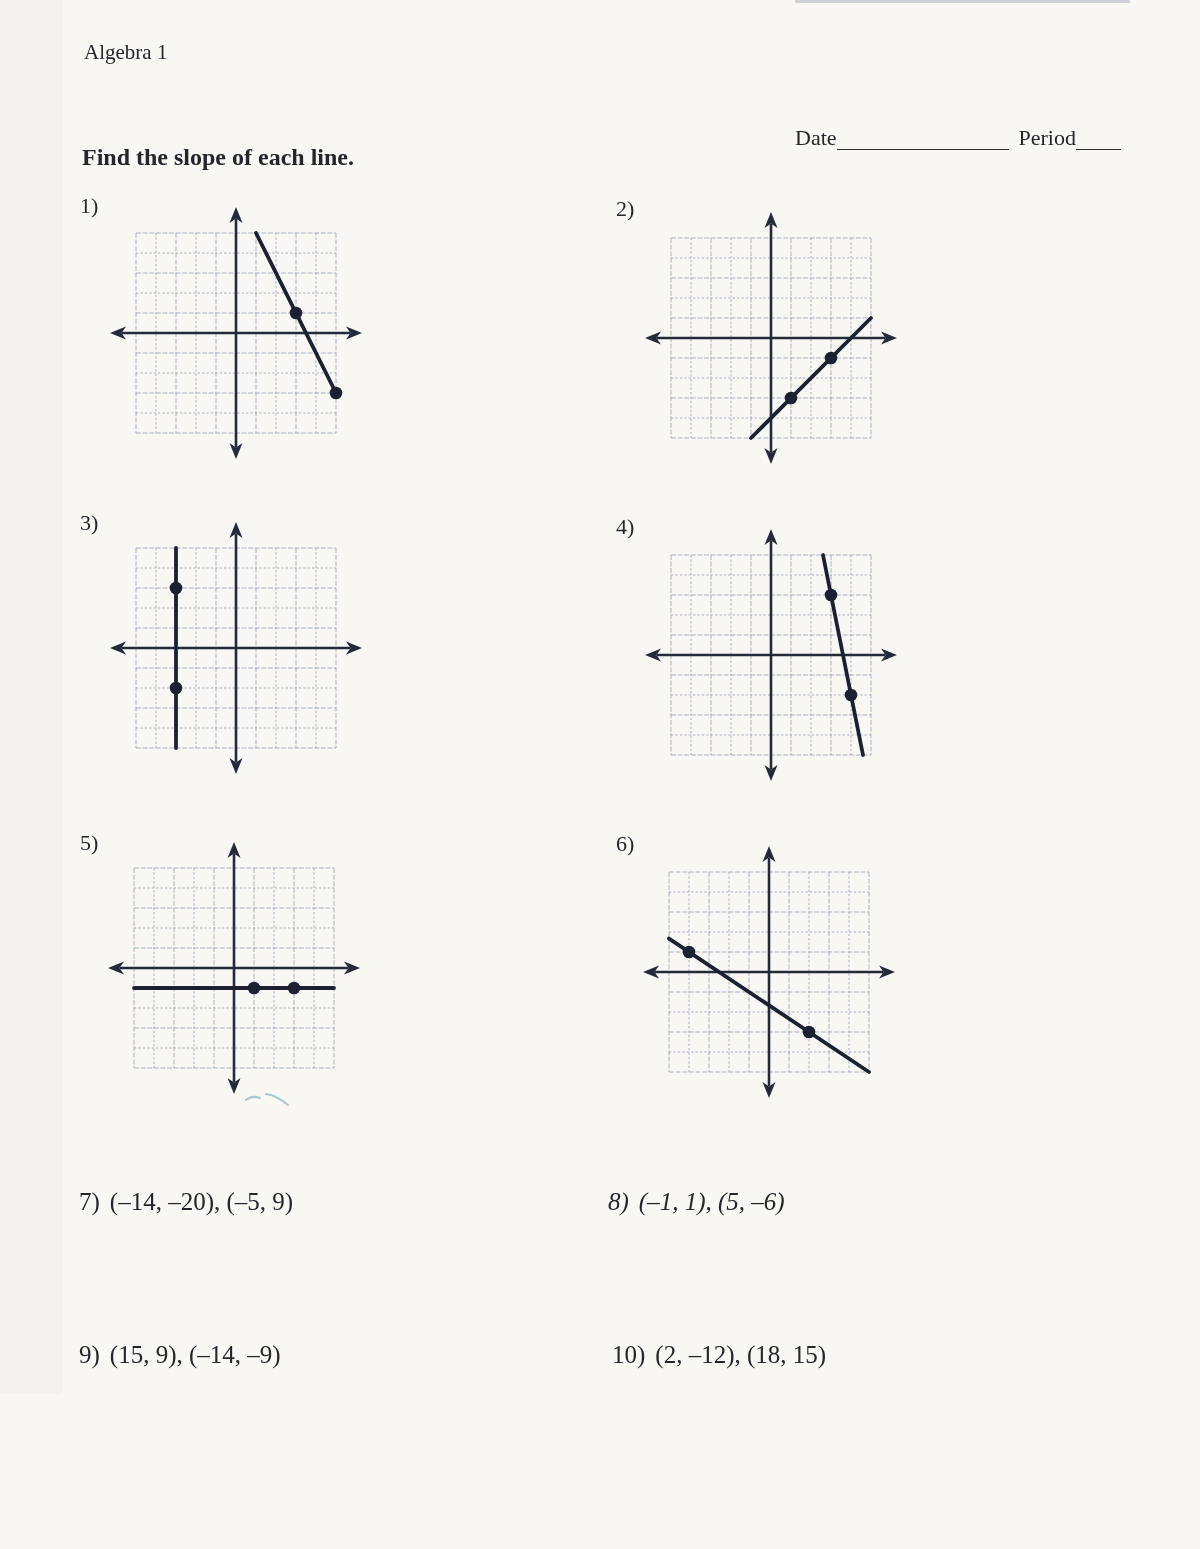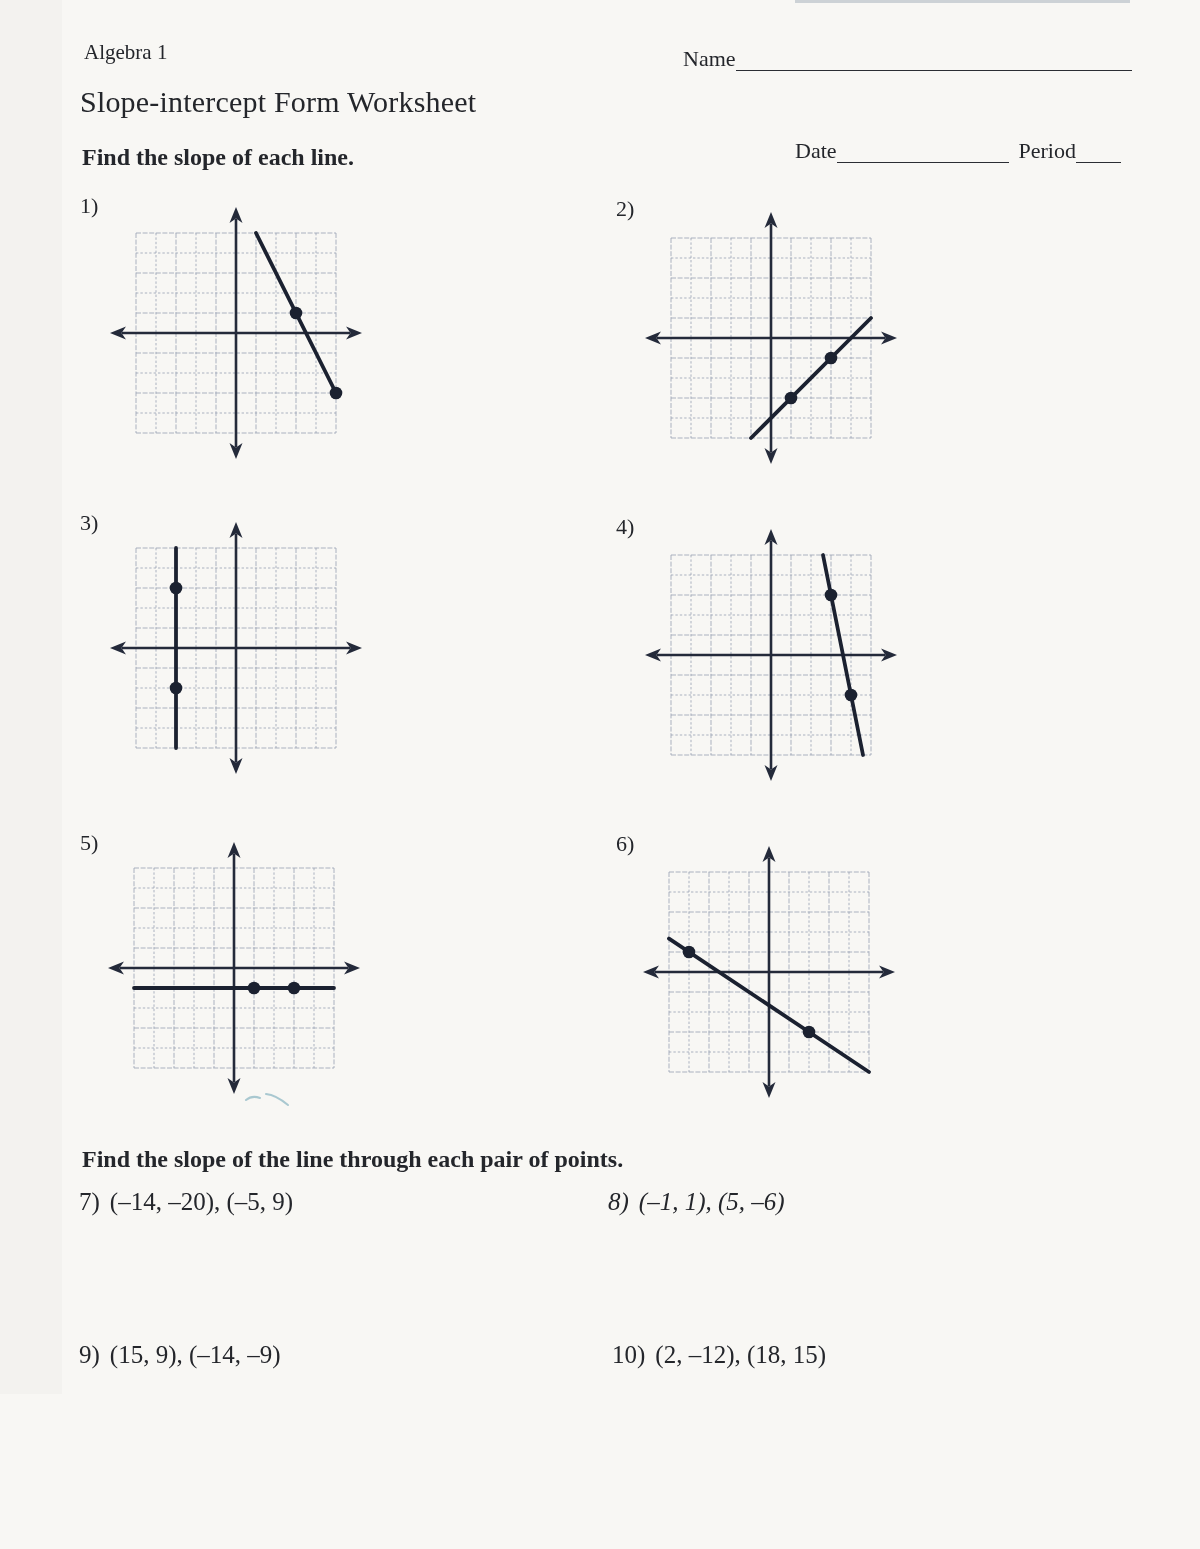--- a/index.html
+++ b/index.html
@@ -18,21 +18,21 @@
   .title{left:80px;top:85px;font-size:30px;letter-spacing:.2px;}
   .h-bold{font-weight:bold;font-size:24px;}
   .h1{left:82px;top:144px;}
   .h2{left:82px;top:1146px;}
 
   .blank-row{display:flex;align-items:flex-end;}
   .blank-lbl{font-size:22px;line-height:24px;}
   .uline{display:inline-block;height:24px;border-bottom:1.7px solid #2b2d33;}
   .name-row{left:683px;top:46px;}
   .name-line{width:396px;}
-  .date-row{left:795px;top:110px;justify-content:flex-end;}
+  .date-row{left:795px;top:97px;justify-content:flex-end;}
   .date-line{width:172px;}
   .period-lbl{margin-left:10px;margin-top:29px;}
   .period-line{width:45px;}
 
   .glabel{font-size:22px;}
   .graph{width:256px;height:256px;}
 
   .prob{font-size:25px;white-space:nowrap;}
   .prob .pnum{margin-right:10px;}
   .pagenum{left:566px;top:1492px;width:60px;text-align:center;
@@ -41,26 +41,21 @@
 </head>
 <body>
 
 <div class="page">
 
   <div class="abs left-band"></div>
   <div class="abs top-strip"></div>
 
   <div class="abs course">Algebra 1</div>
 
-  <div class="abs name-row blank-row">
-    <span class="blank-lbl">Name</span>
-      <span class="uline name-line"></span>
-  </div>
-
-  <div class="abs title">Slope-intercept Form Worksheet</div>
+
 
   <div class="abs date-row blank-row">
     <span class="blank-lbl">Date</span>
       <span class="uline date-line"></span>
       <span class="blank-lbl period-lbl">Period</span>
       <span class="uline period-line"></span>
   </div>
 
   <div class="abs h-bold h1">Find the slope of each line.</div>
 
@@ -272,21 +267,20 @@
         <line x1="28" y1="94.6" x2="228" y2="228" stroke="#1b2130" stroke-width="3.8" stroke-linecap="round"></line>
         <circle cx="48" cy="108" r="6.3" fill="#1b2130"></circle>
         <circle cx="168" cy="188" r="6.3" fill="#1b2130"></circle>
       </svg></div>
 
   <svg class="abs" style="left:242px;top:1086px;" width="60" height="26">
     <path d="M4,14 q6,-5 14,-2" stroke="#8fb8c4" stroke-width="2" fill="none" stroke-linecap="round" opacity="0.75"></path>
     <path d="M24,8 q10,1 22,11" stroke="#8fb8c4" stroke-width="2" fill="none" stroke-linecap="round" opacity="0.75"></path>
   </svg>
 
-  <div class="abs h-bold h2">Find the slope of the line through each pair of points.</div>
 
   <div class="abs prob" style="left:79px;top:1188px;">
     <span class="pnum">7)</span><span>(–14, –20), (–5, 9)</span>
   </div>
   <div class="abs prob" style="left:608px;top:1188px;font-style:italic;">
     <span class="pnum">8)</span><span>(–1, 1), (5, –6)</span>
   </div>
   <div class="abs prob" style="left:79px;top:1341px;">
     <span class="pnum">9)</span><span>(15, 9), (–14, –9)</span>
   </div>

